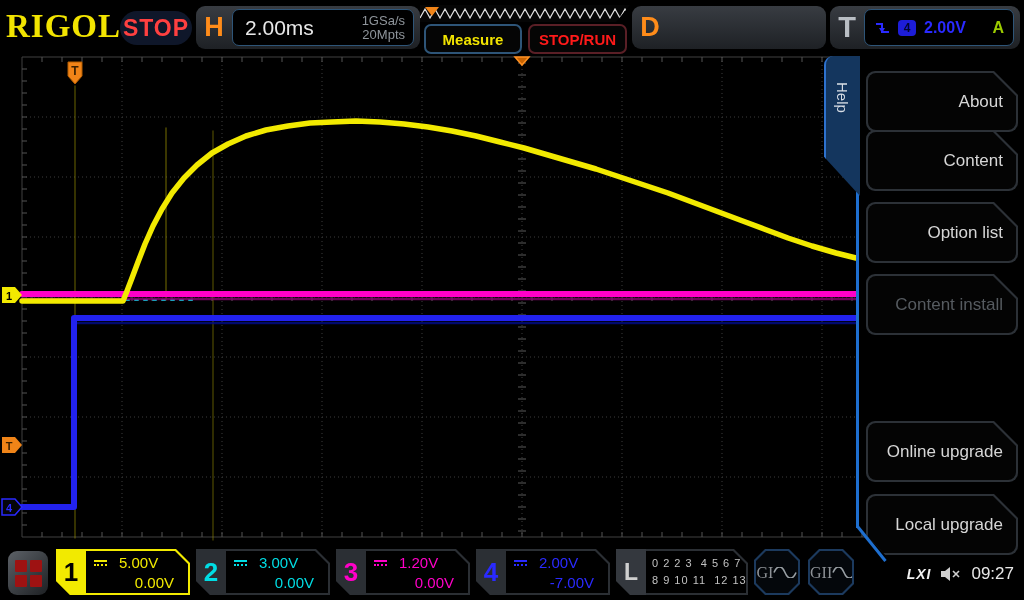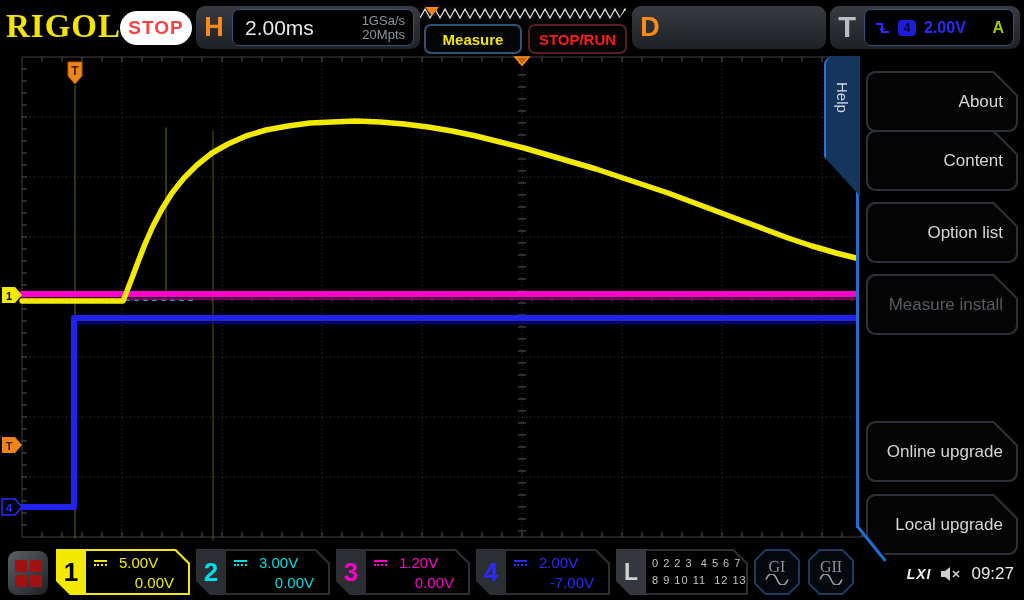--- a/index.html
+++ b/index.html
@@ -3,23 +3,23 @@
 <meta charset="utf-8">
 <style>
   html,body{margin:0;padding:0;background:#000;}
   .screen{position:relative;width:1024px;height:600px;background:#000;overflow:hidden;
           font-family:"Liberation Sans",sans-serif;-webkit-font-smoothing:antialiased;}
   .abs{position:absolute;}
 
   
   .logo{left:6px;top:8px;font-family:"Liberation Serif",serif;font-weight:bold;
         font-size:33px;color:#f2e400;letter-spacing:1px;}
-  .stop-badge{left:120px;top:11px;width:72px;height:34px;background:#ffffff;border-radius:17px;
+  .stop-badge{left:120px;top:11px;width:72px;height:34px;background:#0f172a;border-radius:17px;
         display:flex;align-items:center;justify-content:center;
-        color:#ff4040;font-size:19px;font-weight:bold;letter-spacing:1px;}
+        color:#ff4040;font-size:23px;font-weight:bold;letter-spacing:1px;}
   .hgroup{background:linear-gradient(#383c42,#1e2125);border-radius:9px;height:43px;top:6px;
         display:flex;align-items:center;}
   .hgroup .glabel{font-size:27px;font-weight:bold;color:#ff8c1a;width:36px;text-align:center;}
   .hgroup .gbox{background:#000;border:1px solid #2e5578;border-radius:7px;height:35px;
         display:flex;align-items:center;gap:22px;}
   #h-group{left:196px;width:224px;}
   #h-group .gbox{width:180px;}
   .tb-main{font-size:21px;color:#e8e8e8;margin-left:12px;}
   .tb-rates{margin-left:auto;margin-right:8px;text-align:right;color:#8f959b;font-size:13px;line-height:14px;}
   #d-group{left:632px;width:194px;}
@@ -91,21 +91,21 @@
   .logic-box .tab{position:absolute;left:0;top:0;bottom:0;width:30px;background:#34383e;
         clip-path:polygon(0 0,100% 0,100% 100%,14px 100%,0 calc(100% - 14px));
         display:flex;align-items:center;justify-content:center;font-size:23px;font-weight:bold;color:#cfcfcf;}
   .logic-box .nums{position:absolute;left:36px;top:6px;color:#c2c2c2;font-size:11px;line-height:17px;
         white-space:pre;letter-spacing:1px;}
 
   .gen-box{position:absolute;top:549px;width:46px;height:46px;z-index:7;background:#1c3a5e;
         clip-path:polygon(11px 0,calc(100% - 11px) 0,100% 11px,100% calc(100% - 11px),calc(100% - 11px) 100%,11px 100%,0 calc(100% - 11px),0 11px);}
   .gen-box .inner{position:absolute;inset:2px;background:#04070b;
         clip-path:polygon(10px 0,calc(100% - 10px) 0,100% 10px,100% calc(100% - 10px),calc(100% - 10px) 100%,10px 100%,0 calc(100% - 10px),0 10px);
-        display:flex;flex-direction:column;align-items:center;justify-content:center;}
+        display:flex;flex-direction:row;align-items:center;justify-content:center;}
   .gen-box .glbl{font-family:"Liberation Serif",serif;font-size:16px;color:#8d9196;line-height:15px;}
 
   .status-row{position:absolute;right:10px;top:560px;height:28px;display:flex;align-items:center;gap:9px;z-index:7;}
   .lxi{font-size:14px;font-weight:bold;font-style:italic;color:#f0f0f0;letter-spacing:1px;}
   .clock{font-size:17px;color:#e8e8e8;}
 </style>
 </head>
 <body>
 
 <div class="screen">
@@ -447,21 +447,21 @@
           <span class="lbl">Content</span>
         </div>
       </div>
     <div class="menu-btn" style="top:146px;">
       <div class="inner">
           <span class="lbl">Option list</span>
         </div>
       </div>
     <div class="menu-btn disabled" style="top:218px;">
       <div class="inner">
-          <span class="lbl">Measure install</span>
+          <span class="lbl">Content install</span>
         </div>
       </div>
     <div class="menu-btn" style="top:365px;">
       <div class="inner">
           <span class="lbl">Online upgrade</span>
         </div>
       </div>
     <div class="menu-btn" style="top:438px;">
       <div class="inner">
           <span class="lbl">Local upgrade</span>

